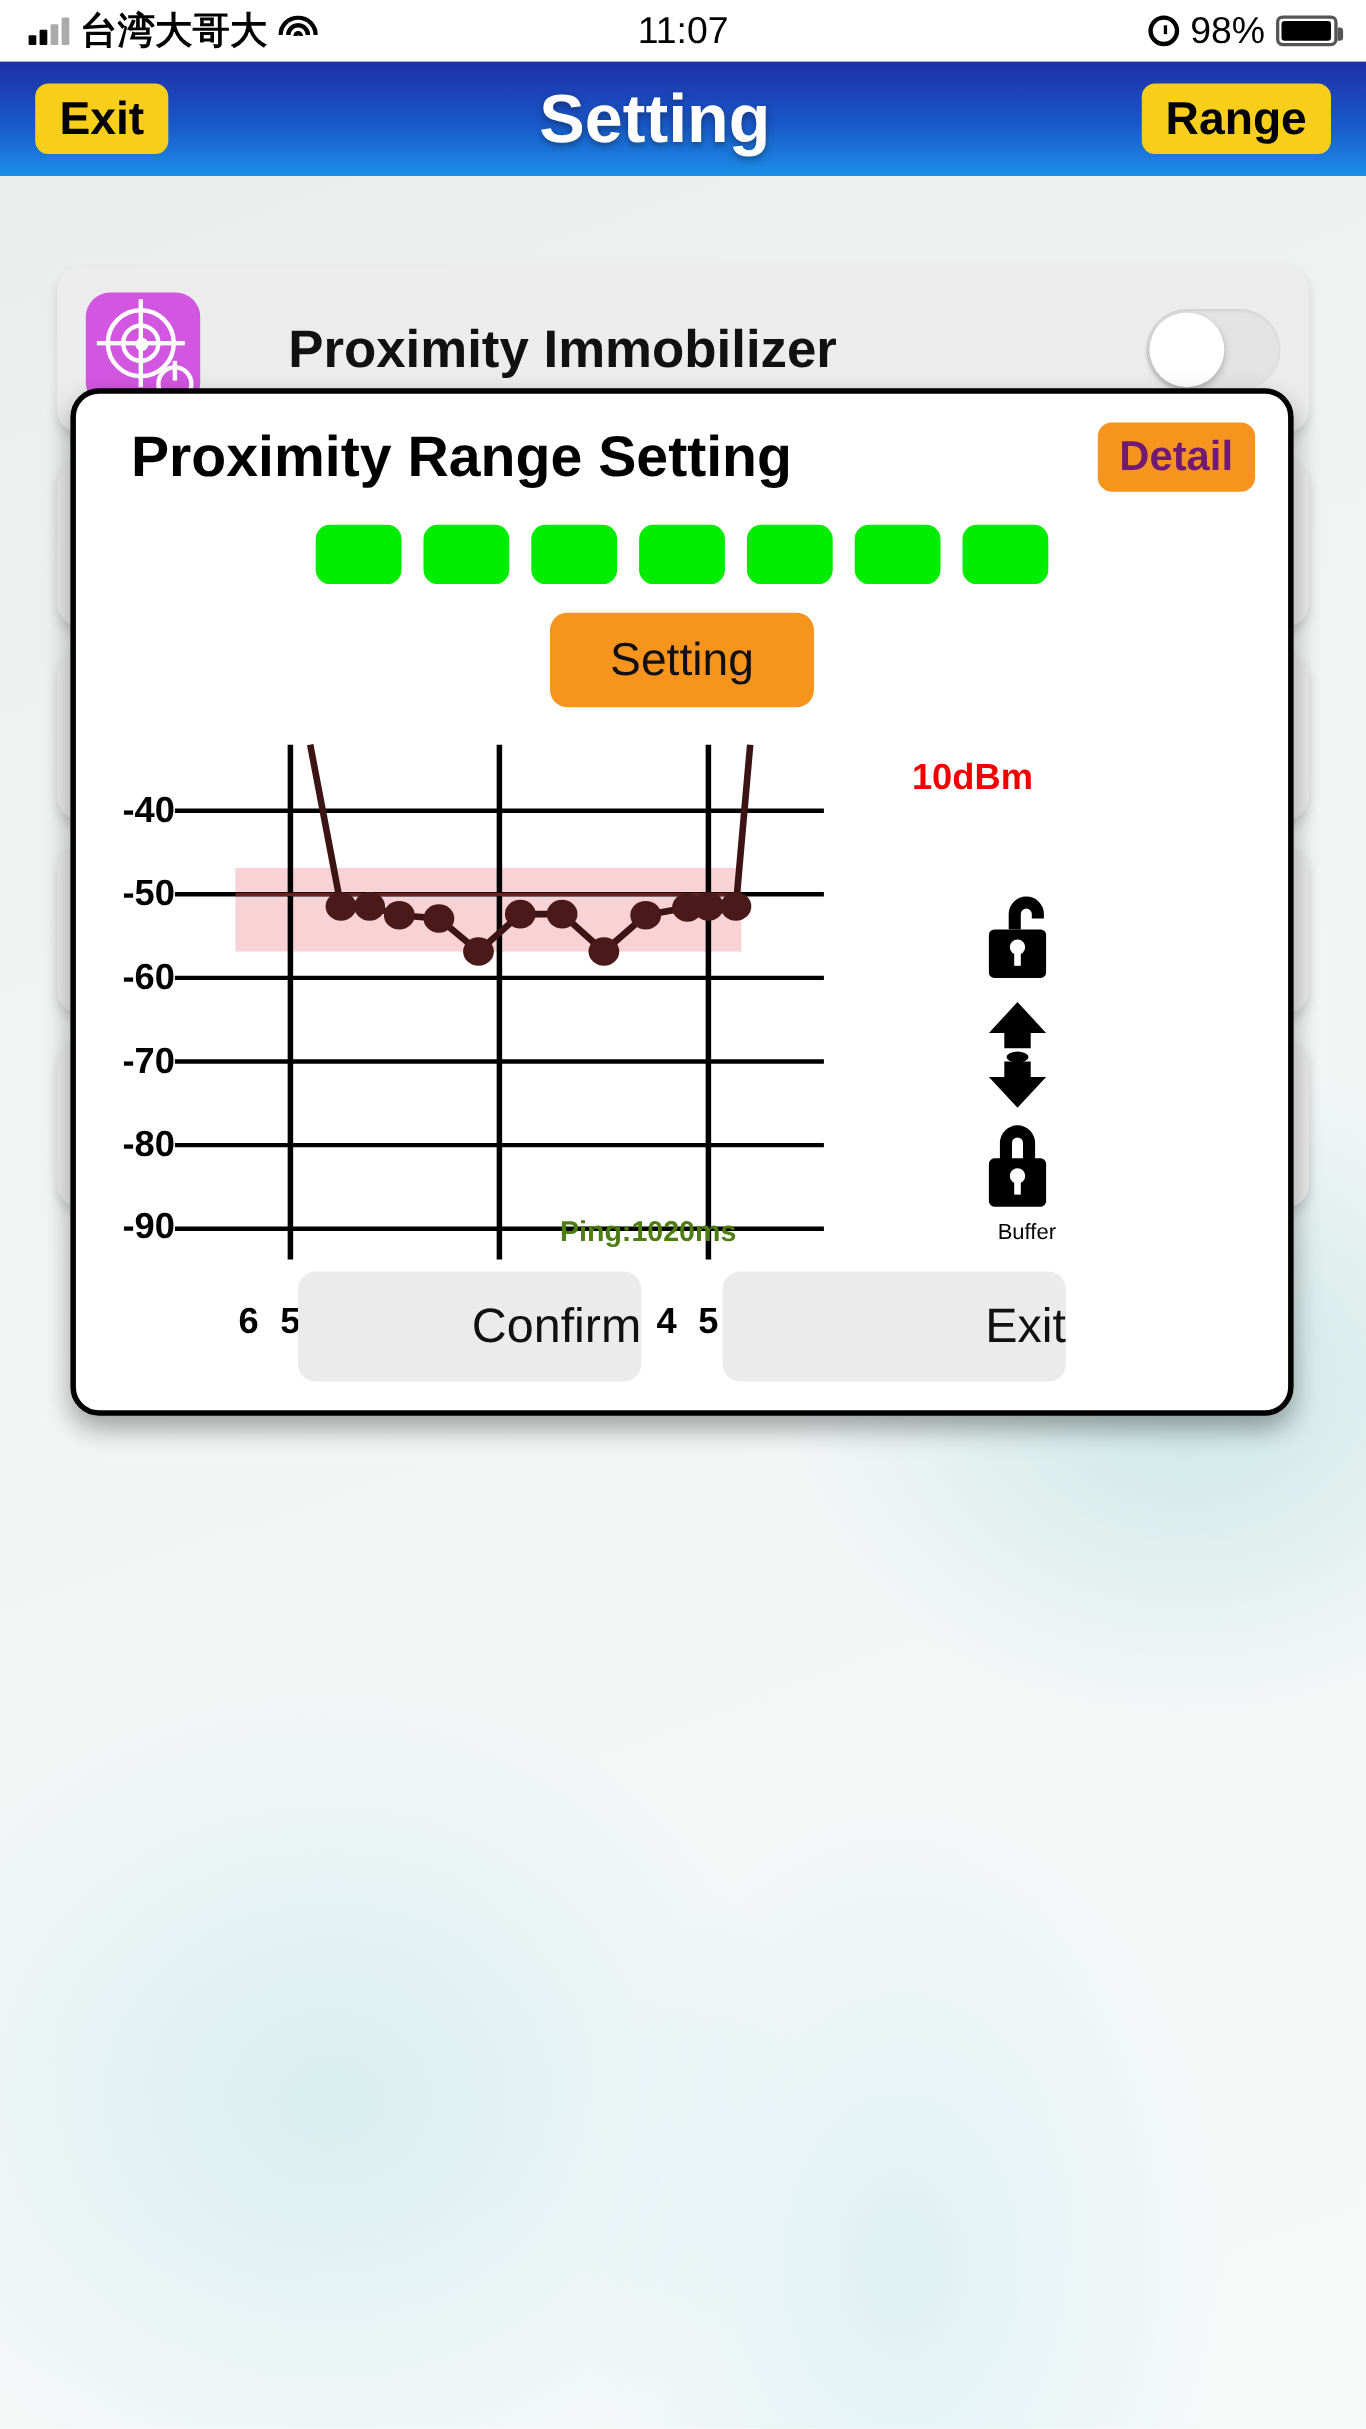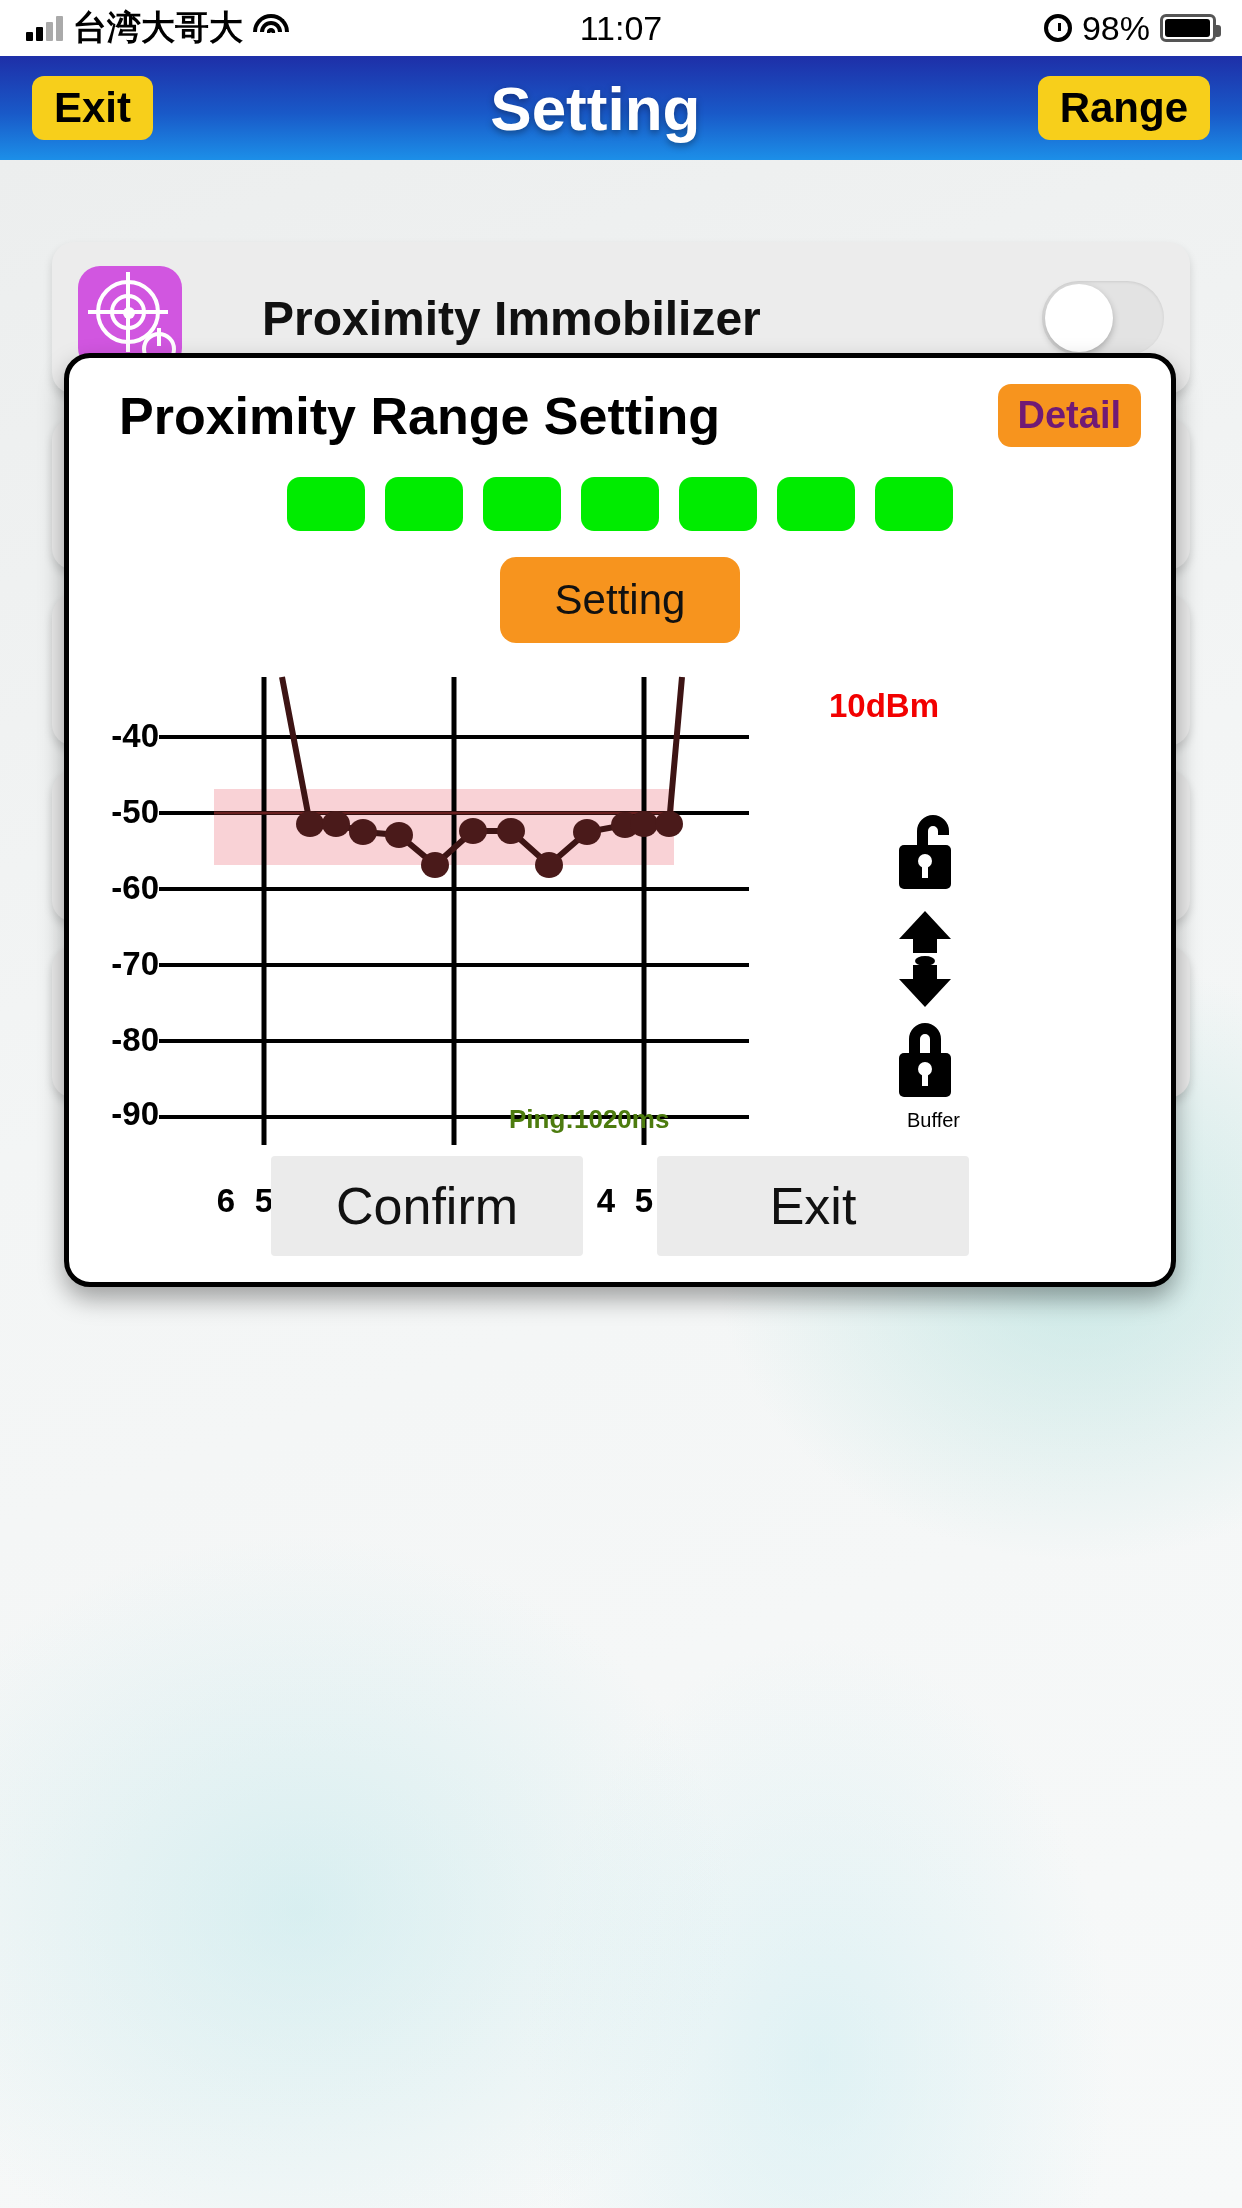--- a/index.html
+++ b/index.html
@@ -185,23 +185,24 @@
 
   .lock-ico { position:absolute; }
 
   
   #modal-footer {
     position:absolute; left:0; bottom: 26px; width: 100%;
     display: flex; justify-content: center; gap: 74px;
   }
   .foot-btn {
     width: 312px; height: 100px;
-    background: #ebebeb; border: none; border-radius: 4px;
-    font-size: 52px; color: #111; font-weight: 400;
+    background: #ebebeb; border: none; border-radius: 16px;
+    font-size: 44px; color: #111; font-weight: 400;
     font-family: "Liberation Sans", sans-serif;
+    text-align: right;
   }
 </style>
 </head>
 <body>
 
 <div id="screen">
 
   <div id="statusbar">
     <div class="sb-left">
       <span class="sig-bars">

